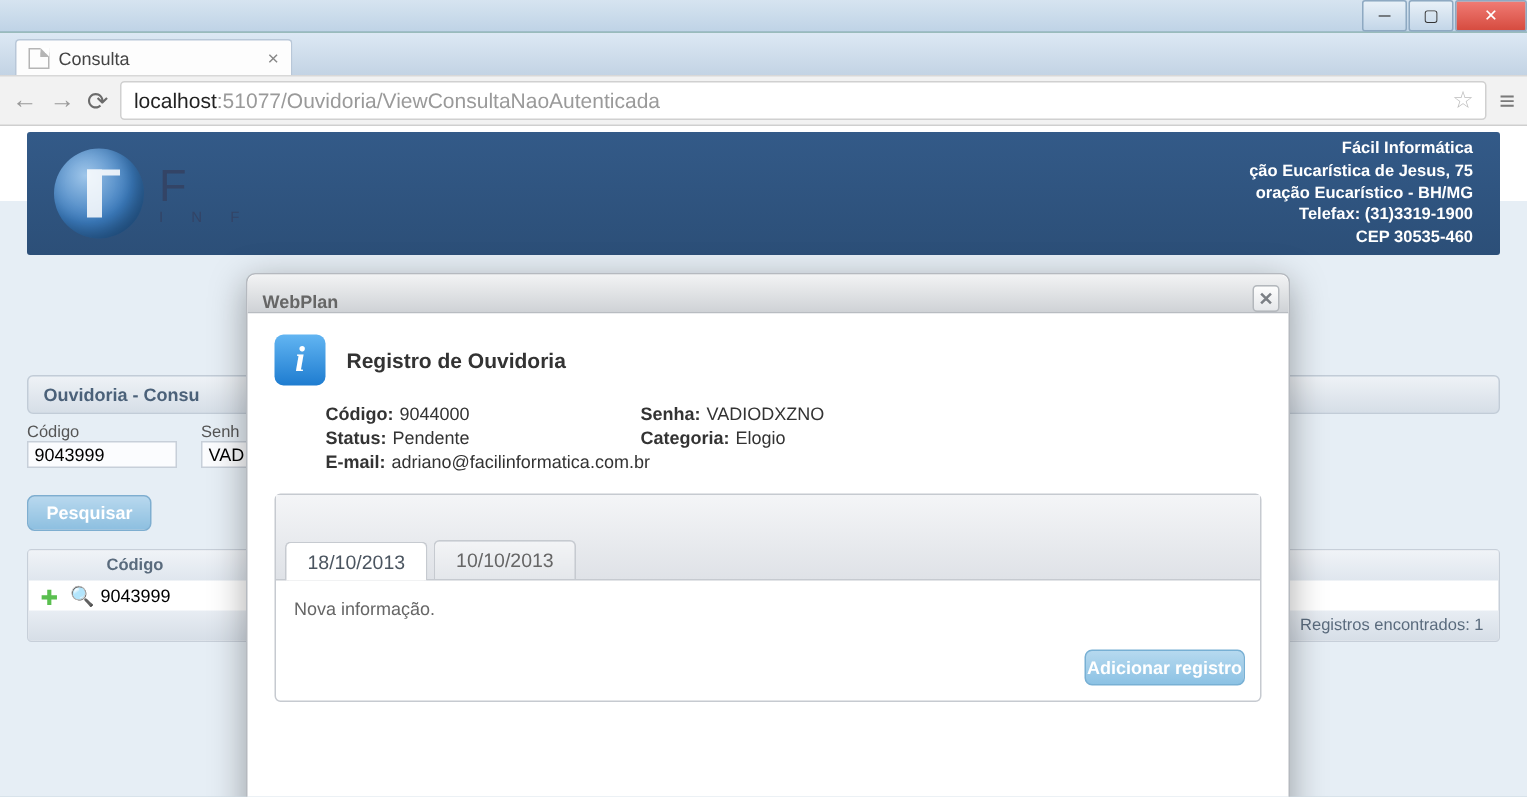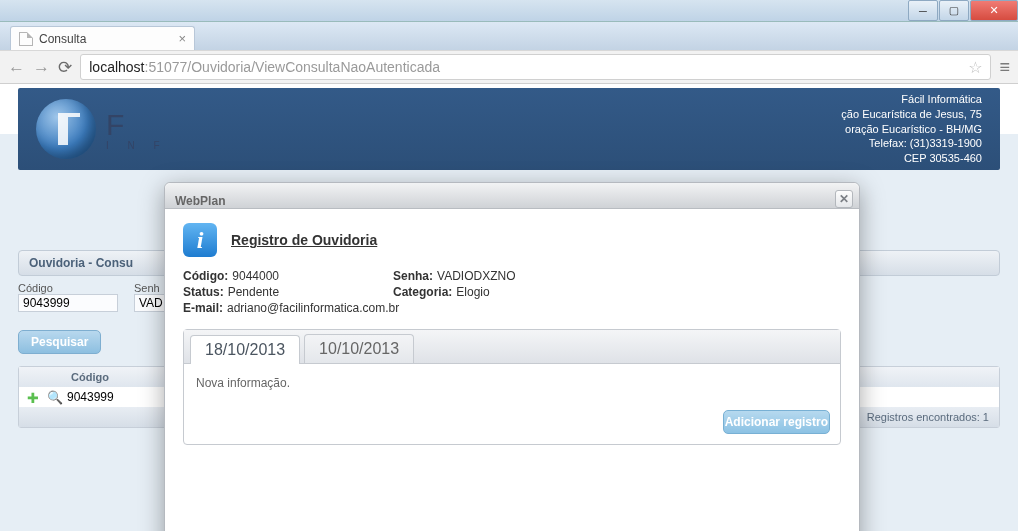--- a/index.html
+++ b/index.html
@@ -28,21 +28,21 @@
   .menu-ic{color:#7a7a7a;font-size:18px;}
 
   
   .page        { flex:1; background: linear-gradient(#ffffff 0,#ffffff 50px, #e6eef5 50px, #e6eef5 100%); position:relative; padding:0 18px 18px 18px; }
   .banner      { height:82px; background: linear-gradient(#335a88,#2c4f78); border-radius:2px; display:flex; align-items:center; justify-content:space-between; padding:10px 18px; color:#fff; margin-top:4px;}
   .logo        { display:flex; align-items:center; gap:10px; }
   .logo-mark   { width:60px;height:60px;border-radius:50%;background:radial-gradient(circle at 35% 30%, #9fc6ea, #3b7bbd 55%, #1a4f86);position:relative;box-shadow:inset -6px -6px 12px rgba(0,0,0,.25);}
   .logo-mark:after{content:"";position:absolute;inset:14px 16px 14px 22px;border-left:10px solid #fff;border-top:4px solid #fff;opacity:.85;}
   .logo-text   {font-family:"Segoe UI",Arial; letter-spacing:12px; font-size:30px; color:#346; }
   .logo-sub    {font-size:10px; letter-spacing:8px;color:#346;display:block;margin-top:-2px;}
-  .addr-block  { font-size:11px; font-weight:normal; text-align:right; line-height:1.35;}
+  .addr-block  { font-size:11px; font-weight:bold; text-align:right; line-height:1.35;}
 
   .section-hdr { margin-top:80px; background:linear-gradient(#eef2f6,#d6dee7); border:1px solid #c2ccd7; border-radius:4px; padding:5px 10px; color:#4b6179; font-weight:bold;}
   .filters     { display:flex; gap:16px; margin-top:6px;}
   .filters label{display:block;color:#555;font-size:11px;}
   .filters input{border:1px solid #c7cfd9;background:#fbfcfe;height:18px;padding:0 4px;font-size:12px;width:100px;}
   .btn-blue    { display:inline-block; margin-top:18px; background:linear-gradient(#b8d8ee,#8dbfe0); border:1px solid #7eaed0; color:#fff; font-weight:bold; padding:4px 12px; border-radius:5px; font-size:12px;}
   .grid        { margin-top:12px; border:1px solid #c7cfd9; border-radius:3px; background:#fff;}
   .grid-hd     { background:linear-gradient(#f0f3f7,#dfe6ee); padding:4px 8px 4px 52px; color:#5a6b7d; font-weight:bold; font-size:11px;}
   .grid-row    { display:flex; align-items:center; padding:3px 8px; gap:6px; }
   .ic-sm{width:14px;height:14px;display:inline-block;}
@@ -51,26 +51,26 @@
   .grid-foot{background:linear-gradient(#e8edf3,#d6dee7);text-align:right;padding:4px 10px;color:#5a6b7d;font-size:11px;}
 
   
   .overlay { position:absolute; inset:0; }
   .modal   { position:absolute; left:164px; top:98px; width:696px; height:400px; background:#fff; border:1px solid #b5b9bf; border-radius:6px; box-shadow:0 6px 24px rgba(0,0,0,.35); display:flex; flex-direction:column;}
   .modal-hd{ height:26px; background:linear-gradient(#f2f3f4,#cfd2d6); border-bottom:1px solid #b8bcc1; border-radius:6px 6px 0 0; display:flex; align-items:flex-end; padding:0 6px 0 10px; font-weight:bold; color:#666;}
   .modal-x { margin-left:auto; width:18px;height:18px;border:1px solid #b3b7bc;border-radius:3px;background:linear-gradient(#fdfdfd,#e5e7ea);display:flex;align-items:center;justify-content:center;color:#7b7f85;font-size:12px;}
   .modal-body{ padding:14px 18px; flex:1; }
   .rec-head{ display:flex; gap:14px; align-items:center; margin-bottom:12px;}
   .info-ic { width:34px;height:34px; background:linear-gradient(#62b5f2,#1e7cd0); border-radius:6px; color:#fff; font-family:Georgia,serif; font-style:italic; font-weight:bold; font-size:24px; display:flex;align-items:center;justify-content:center;}
-  .rec-title{color:#333;font-weight:bold;font-size:14px;text-decoration:underline;}
-  .kv        { display:grid; grid-template-columns: 210px 1fr; row-gap:2px; font-size:12px; color:#333; margin-bottom:14px;}
+  .rec-title{color:#333;font-weight:bold;font-size:14px;}
+  .kv        { display:grid; grid-template-columns: 210px 1fr; row-gap:2px; font-size:12px; color:#333; margin-bottom:14px;margin-left:34px;}
   .kv b{margin-right:4px;}
   .tabs      { border:1px solid #c6cad0; border-radius:4px; }
   .tabs-bar  { background:linear-gradient(#f4f5f7,#dfe2e7); display:flex; gap:4px; padding:4px 6px 0 6px; border-bottom:1px solid #c6cad0;}
-  .tab-btn   { border:1px solid #c6cad0; border-bottom:none; padding:5px 14px; background:linear-gradient(#f3f4f6,#e4e7eb); border-radius:4px 4px 0 0; color:#666; font-size:16px;}
+  .tab-btn   { border:1px solid #c6cad0; border-bottom:none; padding:5px 14px; background:linear-gradient(#f3f4f6,#e4e7eb); border-radius:4px 4px 0 0; color:#666; font-size:13px;margin-top:26px;}
   .tab-btn.active{ background:#fff; color:#4b5560; font-weight:normal; position:relative; top:1px;}
   .tabs-pane { padding:12px 12px 50px 12px; color:#666; font-size:12px; position:relative; min-height:80px;}
   .btn-add   { position:absolute; right:10px; bottom:10px; background:linear-gradient(#b6d9ef,#8cc2e4); border:1px solid #78b0d4; color:#fff; font-weight:bold; padding:4px 1px; border-radius:5px; font-size:12px;}
 </style>
 </head>
 <body>
 
 <div class="win-title">
   <div class="win-btns">
     <div class="win-btn">─</div>

